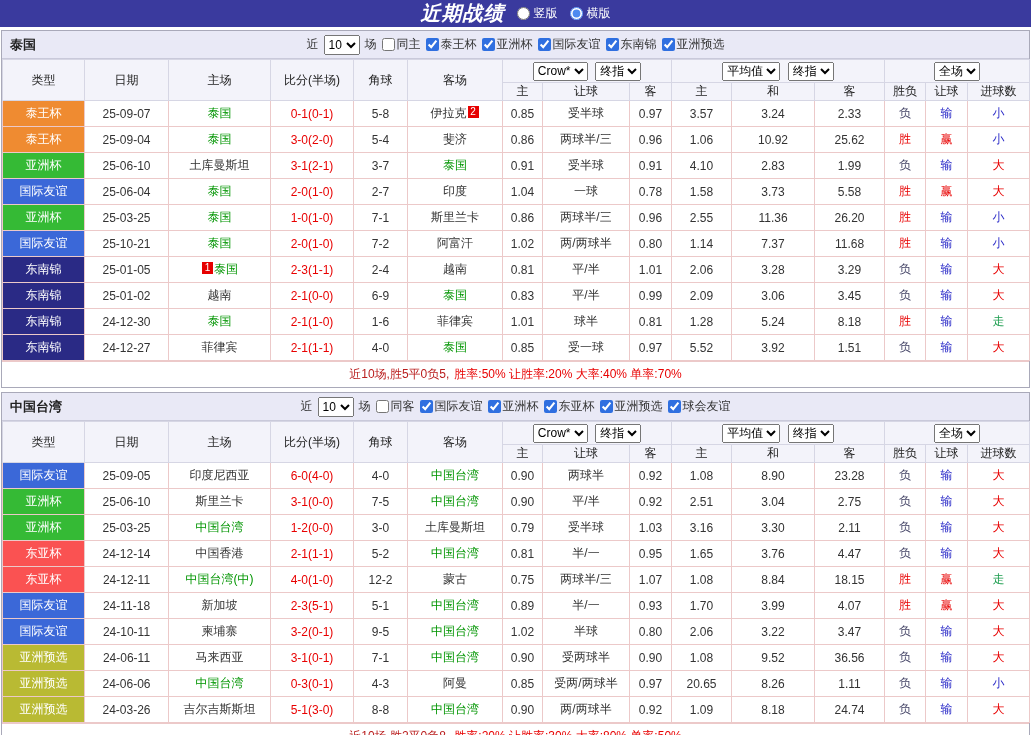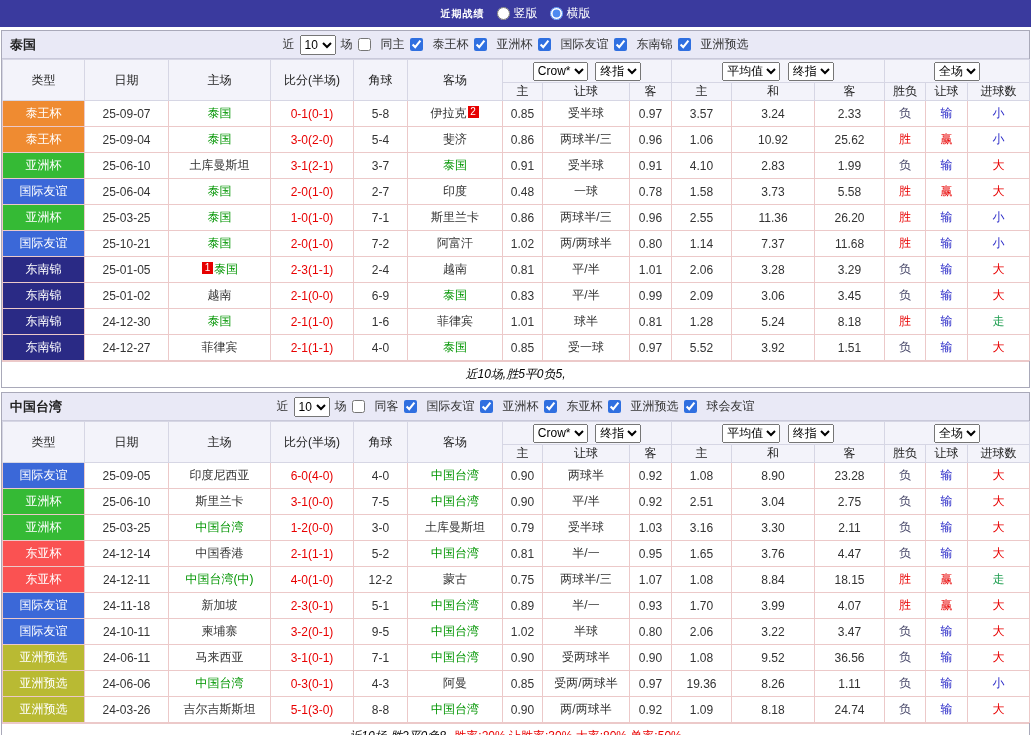--- a/index.html
+++ b/index.html
@@ -8,37 +8,37 @@
     font-family: "Liberation Sans", "DejaVu Sans", sans-serif;
     font-size: 12px; color:#333; width: 1031px;
   }
   .page { width: 1031px; }
 
   
   .topbar {
     height: 27px; background:#3a3a9e; color:#fff;
     display:flex; align-items:center; justify-content:center; gap:12px;
   }
-  .topbar .title { font-weight:bold; font-size:10px; letter-spacing:1px; }
+  .topbar .title { font-weight:bold; font-size:20px; letter-spacing:1px;font-style:italic; }
   .radio-label { display:inline-flex; align-items:center; gap:4px; color:#fff; cursor:pointer; }
   .radio-label input { accent-color:#4d8af0; width:13px; height:13px; }
 
   
   section { border:1px solid #a9a9b9; margin:3px 1px 4px 1px; }
   .section-bar {
     position:relative; height:28px; background:#e9e9f6;
     display:flex; align-items:center; border-bottom:1px solid #c9c9da;
   }
   .team-name { font-weight:bold; font-size:13px; padding-left:8px; color:#222; }
   .filters {
     position:absolute; left:50%; transform:translateX(-50%);
     display:flex; align-items:center; gap:5px; white-space:nowrap;
   }
   .filters select { height:20px; font-size:12px; }
-  .cb-label { display:inline-flex; align-items:center; gap:10px; cursor:pointer; }
+  .cb-label { display:inline-flex; align-items:center; gap:2px; cursor:pointer; }
   .cb-label input { accent-color:#2f6fe0; width:13px; height:13px; }
 
   
   table { border-collapse:collapse; width:100%; table-layout:fixed;border-radius:17px; }
   th, td {
     border:1px solid #ecc9c9; text-align:center; padding:0 2px;
     overflow:hidden; white-space:nowrap;
   }
   thead th { background:#f3f3fa; border-color:#d6d6e4; font-weight:normal; color:#222; }
   thead tr.h1 th { height:23px; }
@@ -52,21 +52,21 @@
     display:inline-block; background:#e60000; color:#fff;
     font-size:10px; line-height:12px; min-width:11px; padding:0 1px;
     margin:0 1px; vertical-align:2px;
   }
 
   
   .summary {
     height:26px; display:flex; align-items:center; justify-content:center;
     gap:5px; border-top:1px solid #ecc9c9; background:#fff;
   }
-  .sum-prefix { color:#000000;font-style:italic; }
+  .sum-prefix { color:#b91c1c; }
   .sum-stats  { color:#e80000; }
 </style>
 </head>
 <body>
 
 <div class="page">
 
   <header class="topbar">
     <span class="title">近期战绩</span>
     <label class="radio-label">
@@ -215,21 +215,21 @@
             <td style="color: rgb(42, 42, 200);">输</td>
             <td style="color: rgb(232, 0, 0);">大</td>
           </tr>
           <tr>
             <td class="type-cell" style="background: rgb(59, 104, 216);">国际友谊</td>
             <td>25-06-04</td>
             <td><span class="focus-team">泰国</span></td>
             <td class="score-cell">2-0(1-0)</td>
             <td>2-7</td>
             <td><span>印度</span></td>
-            <td>0.48</td>
+            <td>1.04</td>
             <td>一球</td>
             <td>0.78</td>
             <td>1.58</td>
             <td>3.73</td>
             <td>5.58</td>
             <td style="color: rgb(232, 0, 0);">胜</td>
             <td style="color: rgb(232, 0, 0);">赢</td>
             <td style="color: rgb(232, 0, 0);">大</td>
           </tr>
           <tr>
@@ -332,20 +332,21 @@
             <td>1.51</td>
             <td style="color: rgb(68, 68, 102);">负</td>
             <td style="color: rgb(42, 42, 200);">输</td>
             <td style="color: rgb(232, 0, 0);">大</td>
           </tr>
         </tbody>
     </table>
 
     <div class="summary">
       <span class="sum-prefix">近10场,胜5平0负5,</span>
+      <span class="sum-stats">胜率:50% 让胜率:20% 大率:40% 单率:70%</span>
     </div>
   </section>
 
   <section>
     <div class="section-bar">
       <span class="team-name">中国台湾</span>
       <div class="filters">
         <span>近</span>
         <select><option>10</option></select>
         <span>场</span>
@@ -509,21 +510,21 @@
             <td>8.84</td>
             <td>18.15</td>
             <td style="color: rgb(232, 0, 0);">胜</td>
             <td style="color: rgb(232, 0, 0);">赢</td>
             <td style="color: rgb(30, 158, 80);">走</td>
           </tr>
           <tr>
             <td class="type-cell" style="background: rgb(59, 104, 216);">国际友谊</td>
             <td>24-11-18</td>
             <td><span>新加坡</span></td>
-            <td class="score-cell">2-3(0-1)</td>
+            <td class="score-cell">2-3(5-1)</td>
             <td>5-1</td>
             <td><span class="focus-team">中国台湾</span></td>
             <td>0.89</td>
             <td>半/一</td>
             <td>0.93</td>
             <td>1.70</td>
             <td>3.99</td>
             <td>4.07</td>
             <td style="color: rgb(232, 0, 0);">胜</td>
             <td style="color: rgb(232, 0, 0);">赢</td>
@@ -566,21 +567,21 @@
           <tr>
             <td class="type-cell" style="background: rgb(185, 186, 51);">亚洲预选</td>
             <td>24-06-06</td>
             <td><span class="focus-team">中国台湾</span></td>
             <td class="score-cell">0-3(0-1)</td>
             <td>4-3</td>
             <td><span>阿曼</span></td>
             <td>0.85</td>
             <td>受两/两球半</td>
             <td>0.97</td>
-            <td>19.36</td>
+            <td>20.65</td>
             <td>8.26</td>
             <td>1.11</td>
             <td style="color: rgb(68, 68, 102);">负</td>
             <td style="color: rgb(42, 42, 200);">输</td>
             <td style="color: rgb(42, 42, 200);">小</td>
           </tr>
           <tr>
             <td class="type-cell" style="background: rgb(185, 186, 51);">亚洲预选</td>
             <td>24-03-26</td>
             <td><span>吉尔吉斯斯坦</span></td>

